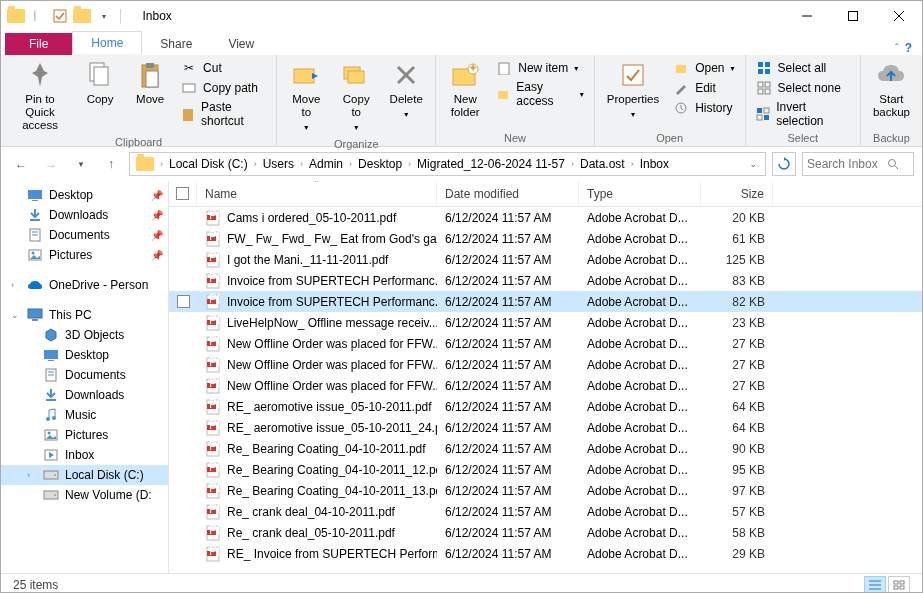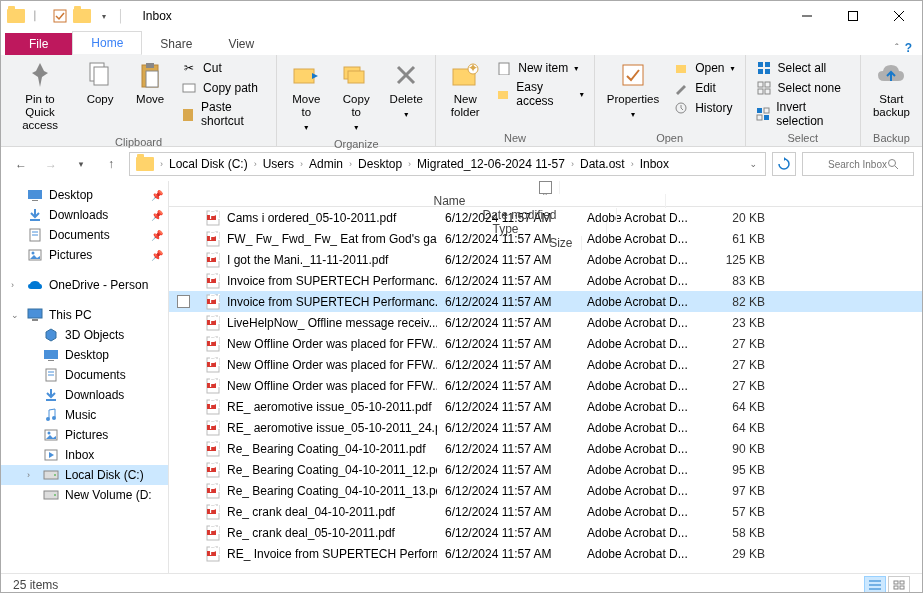--- a/index.html
+++ b/index.html
@@ -29,35 +29,35 @@
 .rbtn-small .icon-sm { width: 16px; height: 16px; display: flex; align-items: center; justify-content: center; }
 
 .addrbar { height: 34px; display: flex; align-items: center; gap: 6px; padding: 0 8px; background:#fff;}
 .navarrow { width: 24px; height: 24px; display: flex; align-items: center; justify-content: center; color: #555; }
 .navarrow.disabled { color: #bbb; }
 .breadcrumb { flex: 1; height: 24px; border: 1px solid #ccc; display: flex; align-items: center; padding: 0 2px; gap: 0; }
 .breadcrumb .bc-item { padding: 0 4px; font-size: 12px; display:flex; align-items:center; gap:2px;}
 .breadcrumb .bc-sep { color: #888; font-size: 9px; padding:0 2px;}
 .refreshbtn { width:24px; height:24px; border:1px solid #ccc; display:flex;align-items:center;justify-content:center; color:#1979ca;}
 .searchbox { width: 112px; height: 24px; border: 1px solid #ccc; display: flex; align-items: center; padding: 0 4px; color: #777; }
-.searchbox input { border:0; outline:0; width:80px; font-size:10px; color:#777;text-align:right;}
+.searchbox input { border:0; outline:0; width:80px; font-size:12px; color:#777;}
 .folder-mini { width:18px; height:14px; background:#ffd36b; border-radius:1px; position:relative; }
 .folder-mini::before { content:''; position:absolute; top:-3px; left:1px; width:7px; height:3px; background:#ffd36b; border-radius:1px 1px 0 0;}
 
 .mainarea { display: flex; height: 392px; }
 .navpane { width: 168px; border-right: 1px solid #e5e5e5; overflow-y: auto; padding: 4px 0; }
 .nav-item { display: flex; align-items: center; gap: 6px; padding: 2px 4px 2px 10px; font-size: 12px; height:20px;}
 .nav-item.indent { padding-left: 26px; }
 .nav-item.selected { background: #cce8ff; }
 .nav-item .exp { width:10px; font-size:9px; color:#777; }
 .nav-icon { width:16px; height:16px; display:flex; align-items:center; justify-content:center;}
 .nav-spacer { height: 10px; }
 
 .listpane { flex: 1; display: flex; flex-direction: column; overflow:hidden;}
-.list-header { height: 26px; border-bottom: 1px solid #e5e5e5; display: flex; align-items: center; font-size: 12px; color: #444; flex-direction: column; }
+.list-header { height: 26px; border-bottom: 1px solid #e5e5e5; display: flex; align-items: center; font-size: 12px; color: #444; }
 .list-header .hcell { padding: 0 8px; border-right: 1px solid #f0f0f0; height:100%; display:flex; align-items:center; position:relative;}
 .hcell.sorted::after { content:'ˆ'; position:absolute; left:50%; top:-2px; transform:translateX(-50%); font-size:12px; color:#888;}
 .col-check { width: 28px; justify-content:center;}
 .col-name { width: 240px; }
 .col-date { width: 142px; }
 .col-type { width: 122px; }
 .col-size { width: 72px; text-align:right; justify-content:flex-end;}
 .list-body { flex:1; overflow-y:auto;}
 .list-row { height: 21px; display: flex; align-items: center; font-size: 12px; }
 .list-row.selected { background: #cce8ff; }

